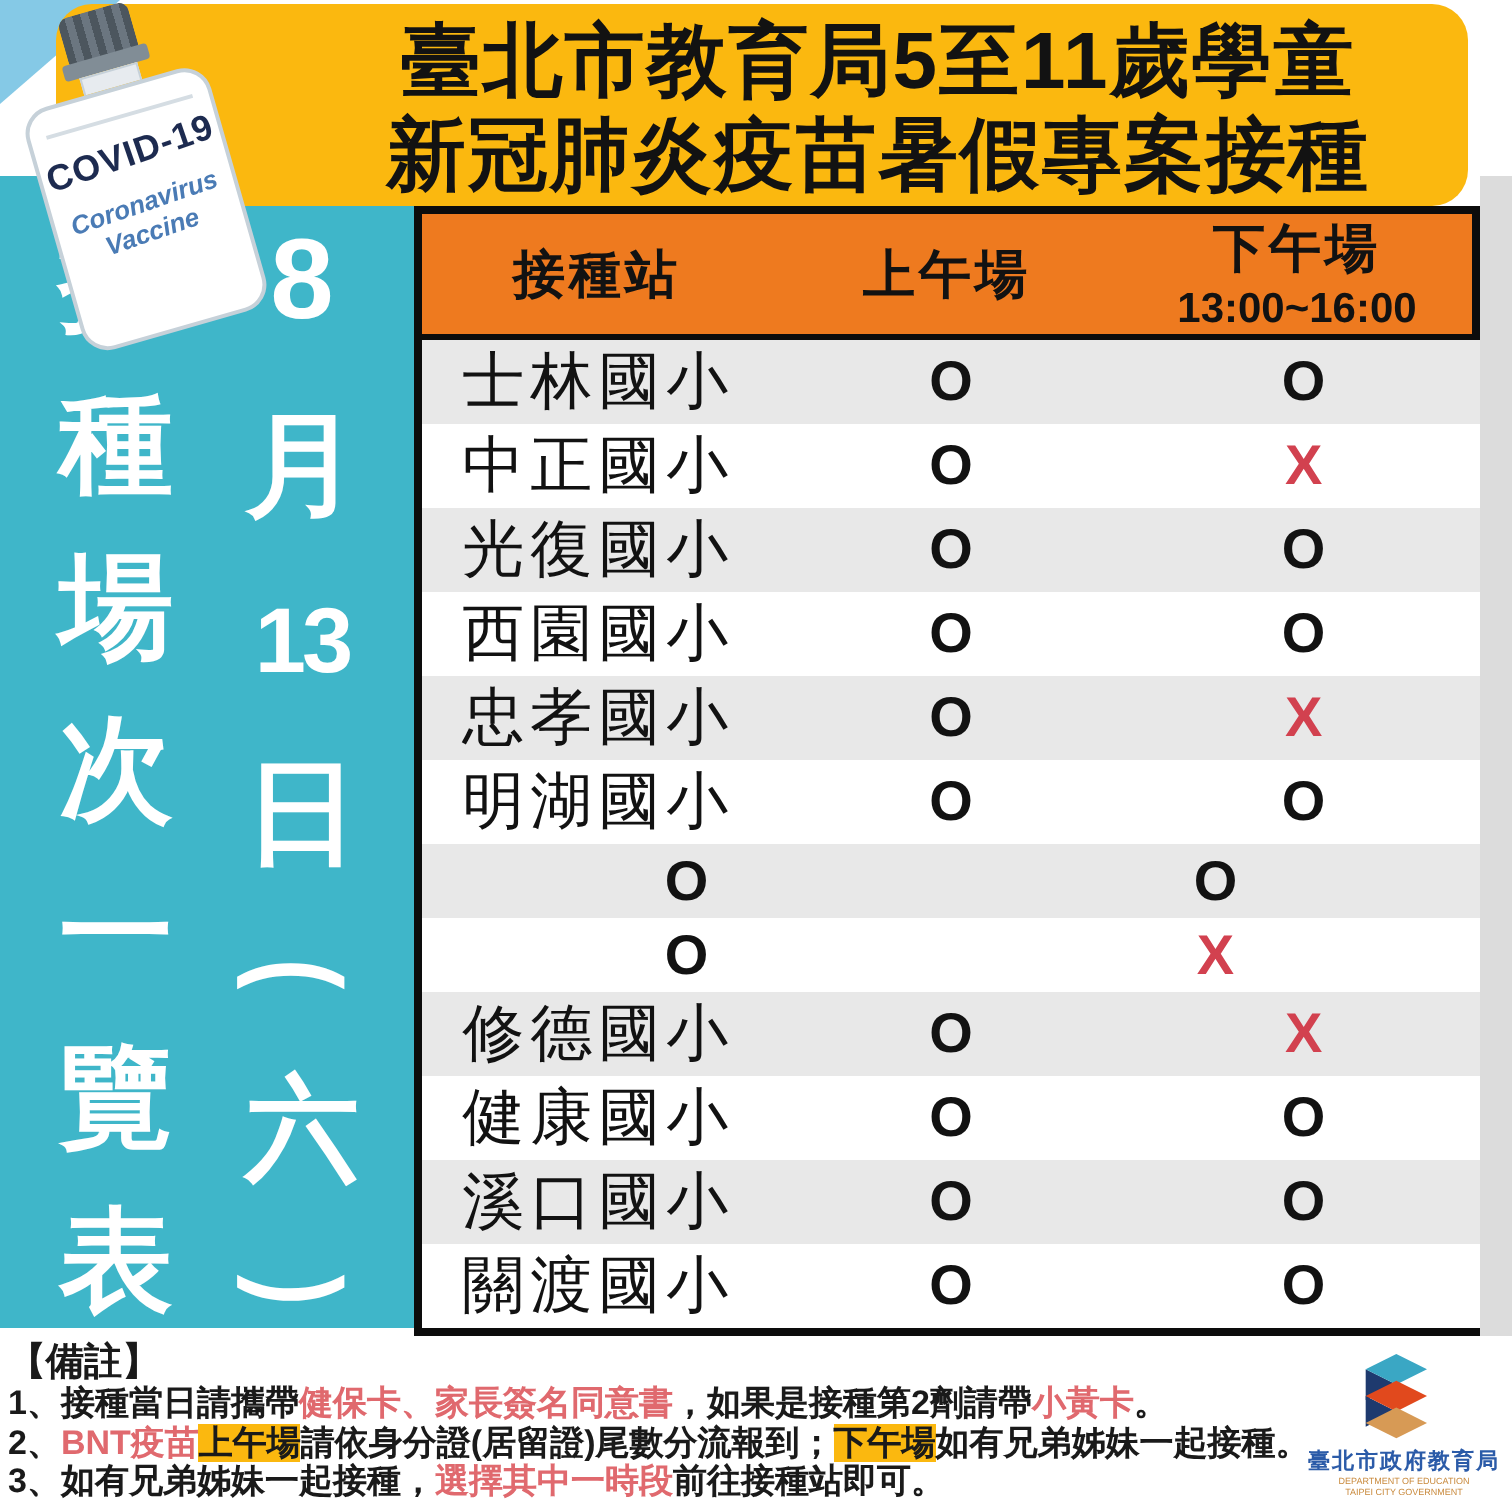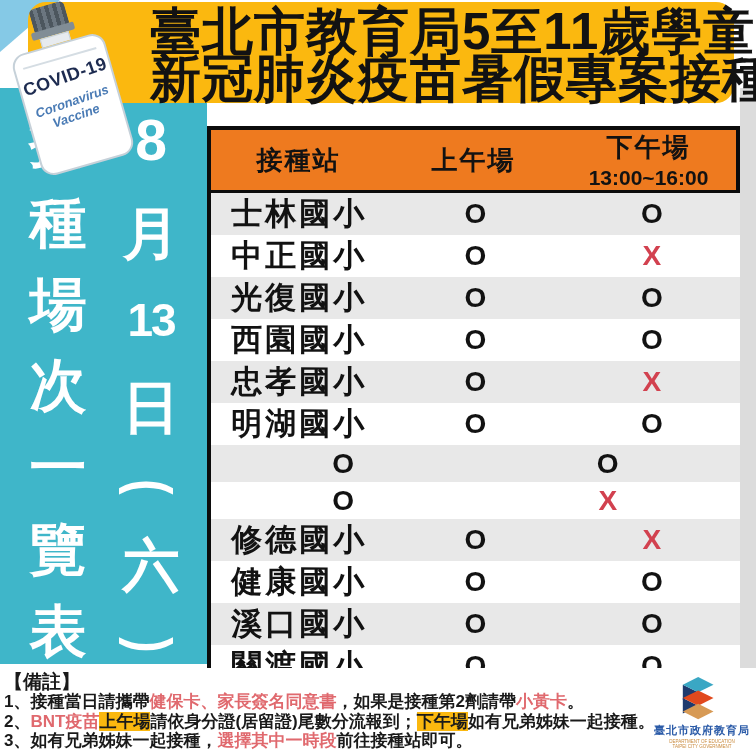--- a/index.html
+++ b/index.html
@@ -27,50 +27,50 @@
   .tok.num{font-size:46px;letter-spacing:-2px;}
   .tok.paren{font-size:46px;height:30px;transform:rotate(90deg) scaleY(1.25);}
 
   
   .gray-strip{position:absolute;left:740px;top:88px;width:16px;height:580px;background:var(--strip-gray,#DCDCDC);}
 
   
   .header{position:absolute;left:28px;top:2px;width:706px;height:101px;background:var(--header_yellow);
     border-radius:18px;}
   .title{padding:6px 6px 0 122px;text-align:center;color:#121212;font-weight:900;
-    font-size:51px;line-height:47px;letter-spacing:1px;white-space:nowrap;}
+    font-size:40px;line-height:47px;letter-spacing:1px;white-space:nowrap;}
 
   
   .bottle{position:absolute;left:20px;top:2px;width:98px;height:170px;transform:rotate(-16deg);}
   .cap{width:36px;height:24px;margin:0 auto;background:#5C6770;border-radius:5px 5px 2px 2px;
     background-image:repeating-linear-gradient(90deg,#4c565e 0 4px,#6b7680 4px 8px);}
   .cap-rim{width:44px;height:8px;margin:-1px auto 0;background:#818D96;border-radius:2px;}
   .bottle-neck{width:30px;height:9px;margin:0 auto;background:#E7EBEF;border:1px solid #C6D1D9;border-bottom:none;}
   .bottle-body{width:96px;height:126px;background:#fff;border:2px solid #C6D1D9;border-radius:14px;
     padding-top:12px;text-align:center;}
   .label-line{height:2px;background:#D5DDE3;margin:0 8px 8px;}
   .lbl-covid{font-size:18px;font-weight:900;color:#1D2B50;letter-spacing:0.5px;transform:rotate(-3deg);}
   .lbl-corona{margin-top:7px;font-size:13px;font-weight:700;font-style:italic;color:#4A7BB5;transform:rotate(-3deg);}
   .lbl-vaccine{font-size:13px;font-weight:700;font-style:italic;color:#4A7BB5;transform:rotate(-3deg);}
 
   
   .table{position:absolute;left:207px;top:103px;width:533px;height:565px;
     border-top:4px solid #0c0c0c;border-left:4px solid #0c0c0c;border-bottom:4px solid #0c0c0c;
-    display:flex;flex-direction:column;background:#fff;margin-top:23px;}
+    display:flex;flex-direction:column;background:#fff;}
   .thead{height:63px;background:var(--table_header_orange);display:flex;
     border-bottom:3px solid #0c0c0c;border-right:4px solid #0c0c0c;color:#121212;}
   .th{flex:1;display:flex;flex-direction:column;align-items:center;justify-content:center;}
   .th-label{font-size:26px;font-weight:800;letter-spacing:2px;}
   .th-time{font-size:21px;font-weight:800;margin-top:1px;}
   .tbody{flex:1;display:flex;flex-direction:column;}
   .trow{flex:1;display:flex;align-items:center;}
   .trow:nth-child(odd){background:var(--row_stripe_gray);}
   .trow:nth-child(even){background:#fff;}
   .cell{flex:1;text-align:center;}
-  .cell.station{font-size:31px;font-weight:700;color:#121212;letter-spacing:3px;}
+  .cell.station{font-size:31px;font-weight:400;color:#121212;letter-spacing:3px;}
   .cell.mark{font-size:28px;font-weight:800;color:#121212;}
   .cell.mark-x{color:var(--mark_x_red);}
 
   
   .footer{position:absolute;left:0;top:668px;width:756px;height:88px;background:#fff;}
   .notes{position:absolute;left:4px;top:3px;white-space:nowrap;color:#1a1a1a;}
   .notes-heading{font-size:19px;font-weight:800;line-height:21px;}
   .note-line{font-size:17px;font-weight:600;line-height:19.5px;}
   .seg-red{color:var(--note_red);}
   .seg-highlight{background:var(--header_yellow);color:#1a1a1a;}

